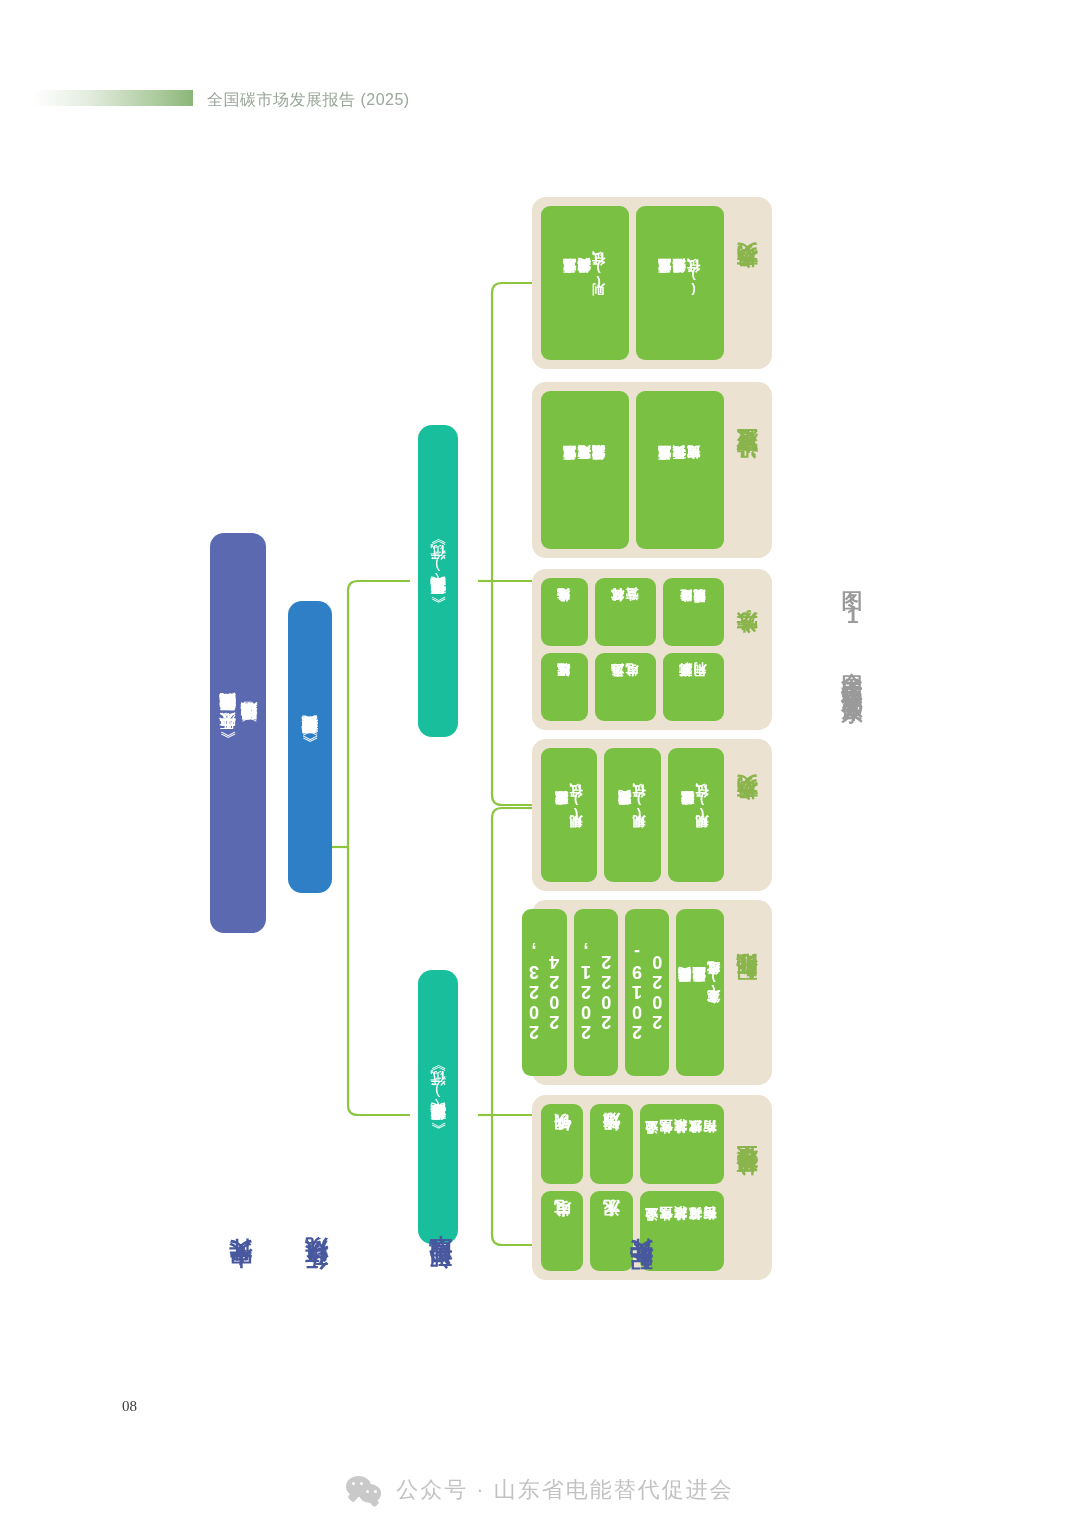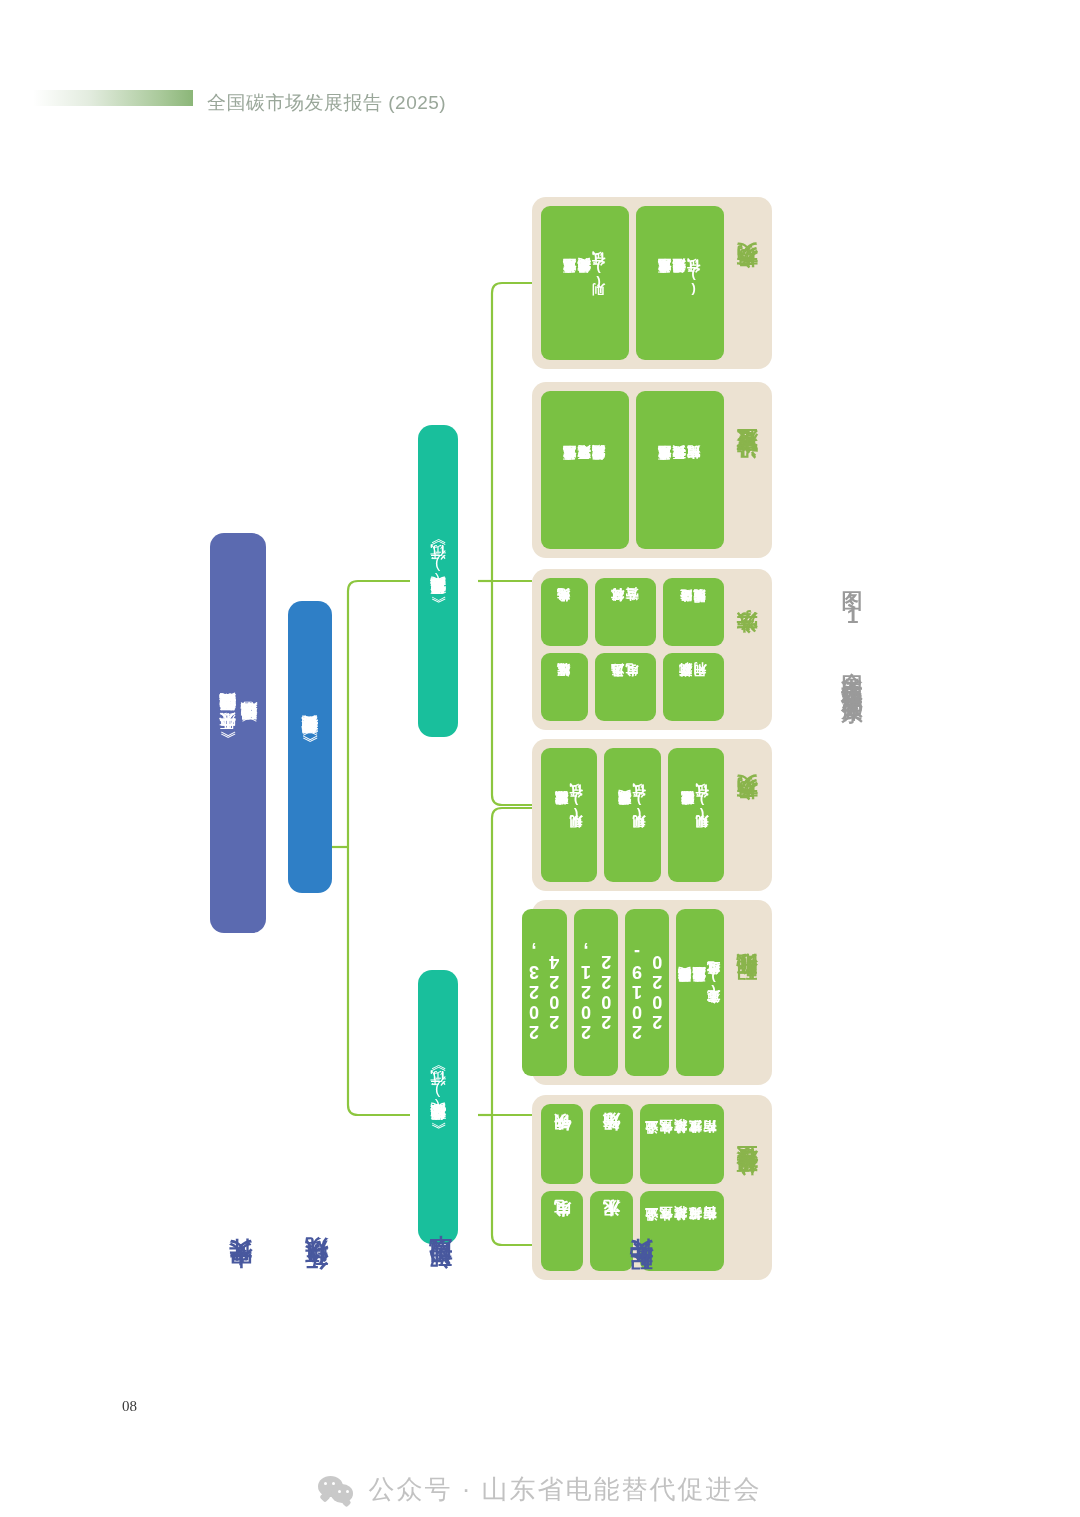--- a/index.html
+++ b/index.html
@@ -9,37 +9,37 @@
     overflow:hidden;
   }
   
   .hdr{position:absolute;left:0;top:0;width:1080px;height:150px;}
   .hdr-bar{
     position:absolute;left:33px;top:90px;width:160px;height:16px;
     background:linear-gradient(to right,#ffffff 0%,#e3ecdf 35%,#a9c99a 80%,#8bb678 100%);
   }
   .hdr-title{
     position:absolute;left:207px;top:90px;
-    font-size:19px;color:#9aa79a;letter-spacing:.5px;white-space:nowrap;
+    font-size:16px;color:#9aa79a;letter-spacing:.5px;white-space:nowrap;
   }
   
   .pageno{position:absolute;left:122px;top:1398px;font-size:15px;color:#3a3a3a;
           font-family:"Liberation Serif","DejaVu Serif",serif;}
   
   .footer{position:absolute;left:0;top:1462px;width:1080px;height:55px;
           display:flex;align-items:center;justify-content:center;gap:14px;}
   .wx-icon{position:relative;width:36px;height:28px;}
   .wx-icon .b1{position:absolute;left:0;top:0;width:25px;height:21px;border-radius:50%;background:#c9c9c9;}
   .wx-icon .b1:after{content:"";position:absolute;left:3px;bottom:-4px;width:8px;height:8px;
      background:#c9c9c9;border-radius:2px;transform:rotate(45deg);}
   .wx-icon .b2{position:absolute;left:13px;top:8px;width:22px;height:19px;border-radius:50%;background:#c9c9c9;}
   .wx-icon .b2:after{content:"";position:absolute;right:3px;bottom:-3px;width:7px;height:7px;
      background:#c9c9c9;border-radius:2px;transform:rotate(45deg);}
   .wx-icon i{position:absolute;width:3px;height:3px;border-radius:50%;background:#ffffff;}
-  .footer-text{font-size:26px;color:#c2c2c2;letter-spacing:2px;white-space:nowrap;}
+  .footer-text{font-size:22px;color:#c2c2c2;letter-spacing:2px;white-space:nowrap;}
   
   .fig-cap{
     position:absolute;left:838px;top:575px;
     writing-mode:vertical-rl;text-orientation:upright;
     font-size:21px;font-weight:bold;color:#9a9a9a;letter-spacing:3px;
     white-space:nowrap;
   }
   
   .diagram{position:absolute;left:0;top:150px;width:1080px;height:1250px;}
   svg.links{position:absolute;left:0;top:0;width:1080px;height:1250px;pointer-events:none;}

